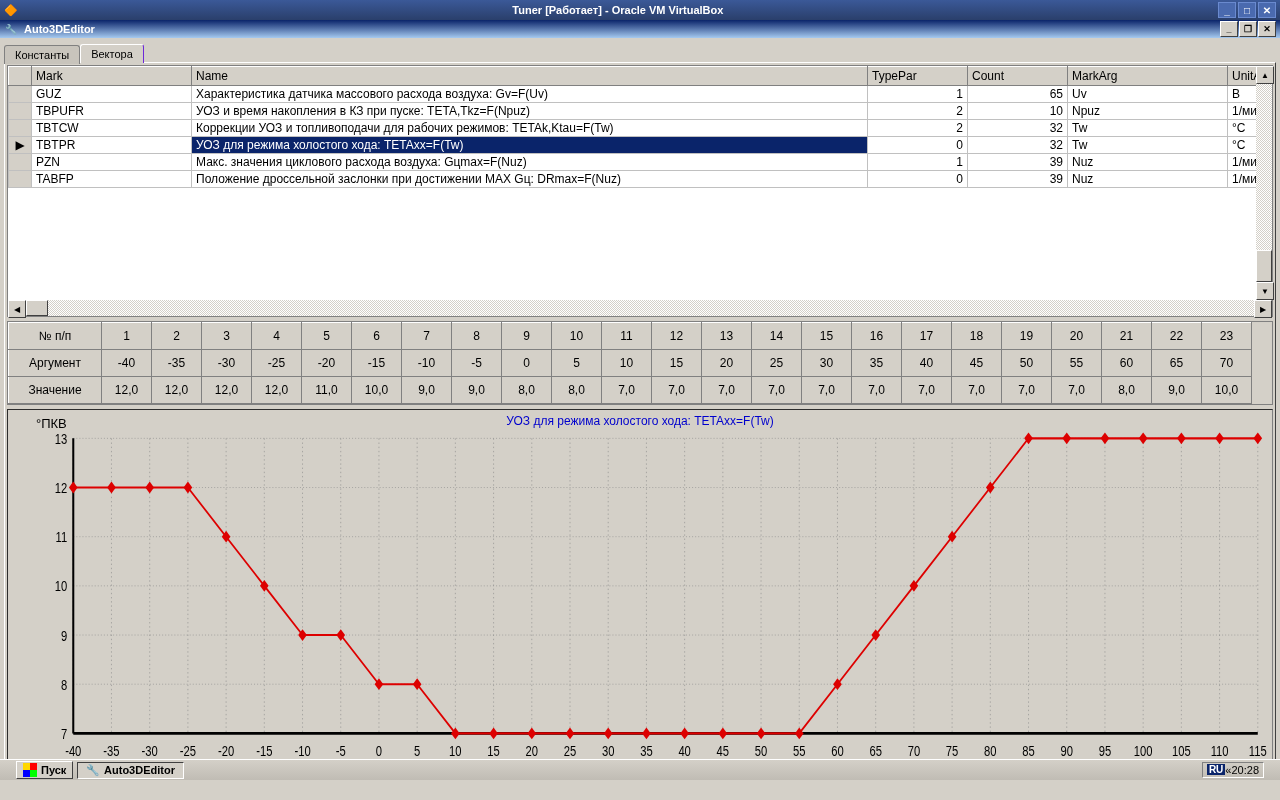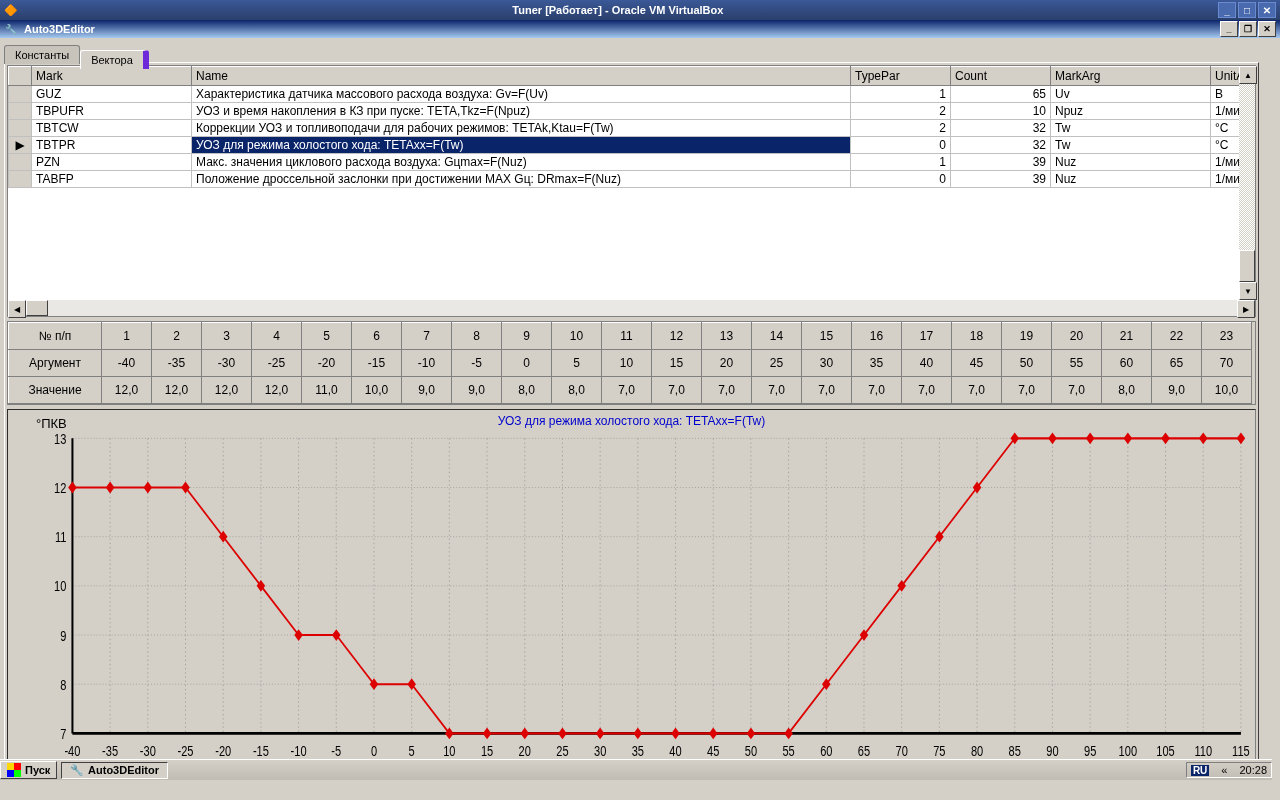--- a/index.html
+++ b/index.html
@@ -8,23 +8,23 @@
 .vb-ctrls{display:flex;gap:2px}
 .vb-ctrls span{display:inline-flex;align-items:center;justify-content:center;width:16px;height:14px;background:#4a6aaf;border:1px solid #6a8acf;color:#fff;font-size:10px;cursor:pointer}
 .app-window{position:relative;height:760px;background:#d4d0c8;display:flex;flex-direction:column}
 .app-titlebar{height:18px;background:linear-gradient(#0a246a,#a6caf0);display:flex;align-items:center;padding:0 4px;color:#fff;font-weight:bold}
 .app-icon{width:16px;height:16px;margin-right:4px;display:inline-flex;align-items:center;justify-content:center;font-size:10px}
 .app-title{flex:1}
 .app-ctrls{display:flex;gap:1px}
 .app-ctrls span{width:16px;height:14px;background:#d4d0c8;border:1px solid #fff;border-right-color:#404040;border-bottom-color:#404040;display:inline-flex;align-items:center;justify-content:center;font-size:9px;color:#000;cursor:pointer}
 .tabs{display:flex;align-items:flex-end;padding:2px 4px 0 4px;height:22px}
 .tab{padding:3px 10px;border:1px solid #808080;border-bottom:none;background:#d4d0c8;margin-right:0;position:relative;cursor:pointer;border-top-left-radius:3px;border-top-right-radius:3px}
-.tab.active{background:#d4d0c8;border-top:1px solid #fff;border-left:1px solid #fff;border-right:6px solid #6d28d9;z-index:2;top:7px}
+.tab.active{background:#d4d0c8;border-top:1px solid #fff;border-left:1px solid #fff;border-right:1px solid #6d28d9;z-index:2;top:1px}
 .tab:not(.active){background:#c8c4bc;top:2px}
-.workarea{flex:1;margin:0 21px 4px 4px;border:1px solid #fff;border-right-color:#404040;border-bottom-color:#404040;background:#d4d0c8;display:flex;flex-direction:column;overflow:hidden}
+.workarea{flex:1;margin:0 4px 4px 4px;border:1px solid #fff;border-right-color:#404040;border-bottom-color:#404040;background:#d4d0c8;display:flex;flex-direction:column;overflow:hidden}
 .grid-wrap{background:#fff;border:1px solid #808080;margin:2px;position:relative;height:250px;display:flex;flex-direction:column}
 .grid{flex:1;overflow:hidden}
 table.grid-tbl{border-collapse:collapse;width:100%;font-size:12px}
 table.grid-tbl th{background:#d4d0c8;border:1px solid #808080;border-top-color:#fff;border-left-color:#fff;text-align:left;padding:2px 4px;font-weight:normal}
 table.grid-tbl td{border:1px solid #c0c0c0;padding:1px 4px;white-space:nowrap;overflow:hidden}
 table.grid-tbl td.num{text-align:right}
 table.grid-tbl tr.sel td.name{background:#0a246a;color:#fff}
 .rowh{width:14px;background:#d4d0c8;border:1px solid #808080;border-top-color:#fff;border-left-color:#fff}
 .rowh.marker{color:#000;text-align:center}
 .grid-scroll{height:16px;background:#d4d0c8;display:flex}
@@ -35,25 +35,25 @@
 .vsb .sb-track{flex:1}
 .vsb .sb-thumb{width:14px;height:30px}
 .arg-table{margin:2px;border:1px solid #808080;background:#d4d0c8}
 table.arg{border-collapse:collapse;font-size:12px}
 table.arg td,table.arg th{border:1px solid #808080;border-top-color:#fff;border-left-color:#fff;background:#d4d0c8;padding:4px 0;text-align:center;width:49px;height:18px}
 table.arg th.lbl{width:92px;font-weight:normal}
 .chart-wrap{flex:1;margin:2px;background:#d4d0c8;border:1px inset #808080;padding:4px;position:relative}
 .chart-title{text-align:center;color:#0000cd;font-size:12px;margin-bottom:2px}
 .ylabel{position:absolute;left:28px;top:6px;font-size:13px;color:#000}
 svg.chart{width:100%;height:calc(100% - 20px)}
-.taskbar{position:absolute;left:0;right:8px;bottom:0;height:20px;background:linear-gradient(#d4d0c8,#c0bcb4);border-top:1px solid #fff;display:flex;align-items:center;padding:0 0;font-size:11px}
+.taskbar{position:absolute;left:0;right:0;bottom:0;height:20px;background:linear-gradient(#d4d0c8,#c0bcb4);border-top:1px solid #fff;display:flex;align-items:center;padding:0 16px;font-size:11px}
 .start{display:flex;align-items:center;gap:4px;padding:1px 6px;border:1px solid #fff;border-right-color:#404040;border-bottom-color:#404040;background:#d4d0c8;font-weight:bold;cursor:pointer}
 .start-icon{width:14px;height:14px;background:conic-gradient(red 0 25%,lime 0 50%,blue 0 75%,gold 0 100%)}
 .task-btn{display:flex;align-items:center;gap:4px;margin-left:4px;padding:1px 8px;border:1px solid #404040;border-right-color:#fff;border-bottom-color:#fff;background:#d4d0c8;cursor:pointer}
-.tray{margin-left:auto;display:flex;align-items:center;gap:12px;border:1px solid #808080;border-right-color:#fff;border-bottom-color:#fff;padding:1px 4px}
+.tray{margin-left:auto;display:flex;align-items:flex-start;gap:0;border:1px solid #808080;border-right-color:#fff;border-bottom-color:#fff;padding:1px 4px}
 .lang{background:#0a246a;color:#fff;padding:0 2px;font-weight:bold;font-size:10px}
 </style>
 </head>
 <body>
 
 <div class="vb-titlebar">
   <span>🔶</span>
   <span class="vb-title">Tuner [Работает] - Oracle VM VirtualBox</span>
   <div class="vb-ctrls">
     <span>_</span>

